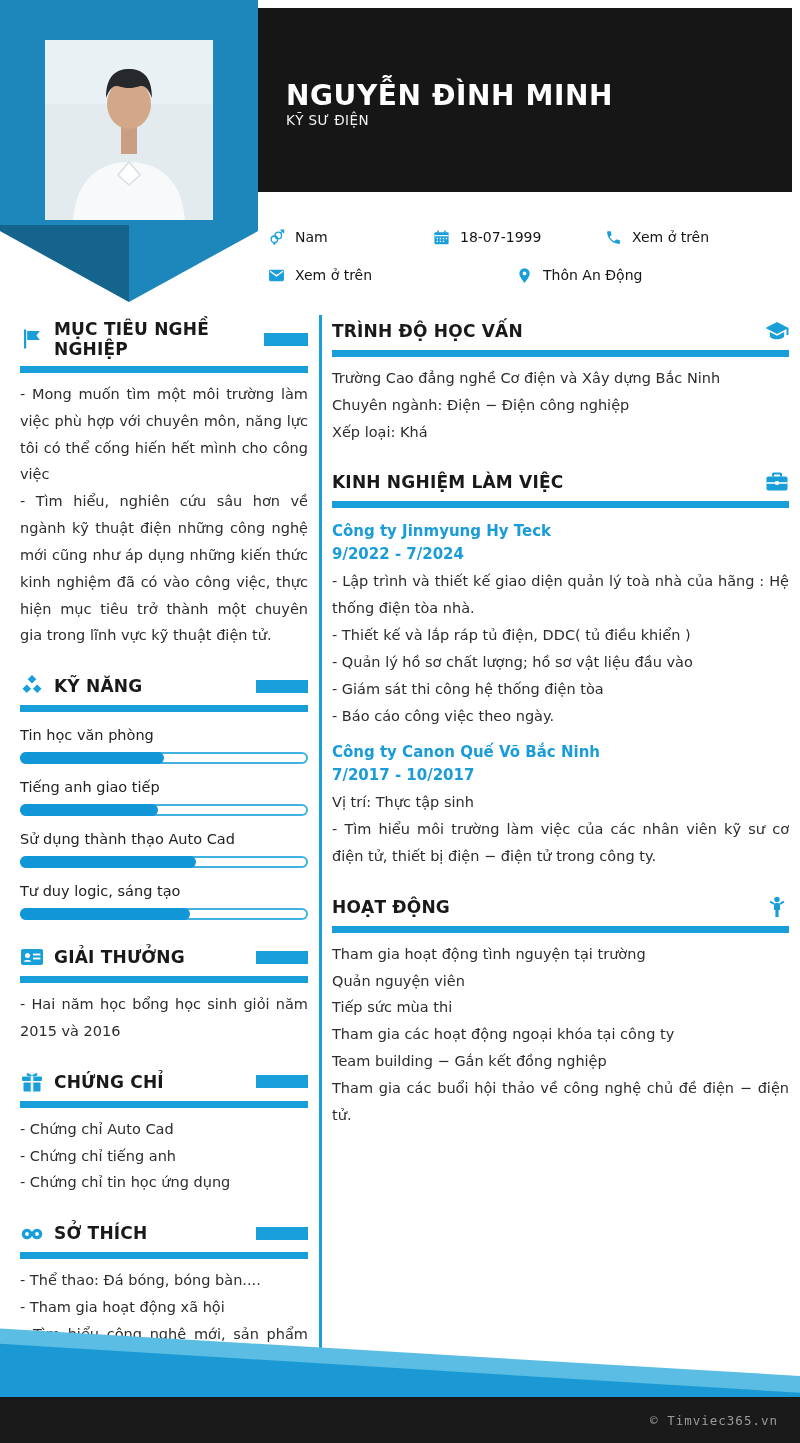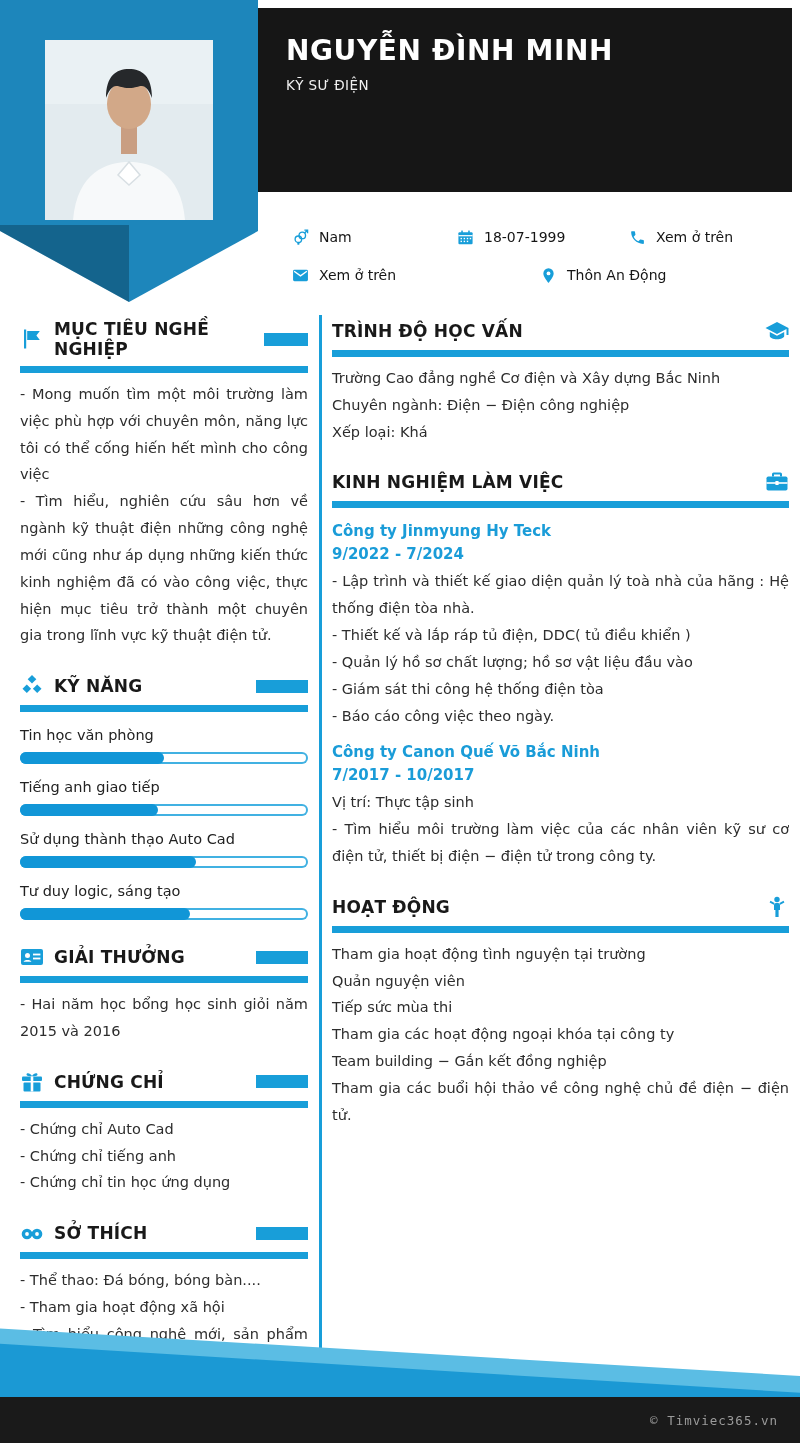--- a/index.html
+++ b/index.html
@@ -8,32 +8,32 @@
   .page { position:relative; width:800px; height:1443px; background:#fff; overflow:hidden; margin:0 auto; }
 
   :root {
     --accent:#189ed9;
     --accent-deep:#0d76aa;
     --panel:#1d86bb;
     --dark:#161616;
   }
 
   
-  .banner { position:absolute; left:256px; top:8px; right:8px; height:184px; background:var(--dark); color:#fff; padding:26px 20px 0 30px; }
+  .banner { position:absolute; left:256px; top:8px; right:8px; height:184px; background:var(--dark); color:#fff; padding:71px 20px 0 30px; }
   .banner h1 { font-size:28px; font-weight:700; letter-spacing:.6px; }
-  .banner .role { margin-top:10px; font-size:13.5px; letter-spacing:.4px; color:#f1f1f1; }
+  .banner .role { font-size:13.5px; letter-spacing:.4px; color:#f1f1f1; }
 
   .photo-shape { position:absolute; left:0; top:0; width:258px; height:302px; background:var(--panel);
     clip-path:polygon(0 0, 100% 0, 100% 76.5%, 50% 100%, 0 76.5%); }
   .photo-shadow { position:absolute; left:0; top:225px; width:129px; height:77px; background:rgba(0,22,38,.30); }
   .photo { position:absolute; left:45px; top:40px; width:168px; height:180px; overflow:hidden; background:#e3ebef; }
   .photo svg { display:block; width:100%; height:100%; }
 
   
-  .contact { position:absolute; left:292px; top:222px; right:8px; }
+  .contact { position:absolute; left:268px; top:222px; right:8px; }
   .contact-row { display:flex; align-items:center; height:30px; }
   .contact-row + .contact-row { margin-top:8px; }
   .citem { display:flex; align-items:center; gap:10px; font-size:14px; color:#151515; }
   .cw1 { width:165px; } .cw2 { width:172px; } .cw3 { width:248px; }
   .cicon { width:17px; height:17px; color:var(--accent); flex:none; }
   .cicon svg { width:100%; height:100%; display:block; }
 
   
   .columns { position:absolute; top:315px; left:0; right:0; display:flex; align-items:stretch; min-height:1025px; }
   .col-left  { width:319px; flex:none; padding:4px 11px 0 20px; }

